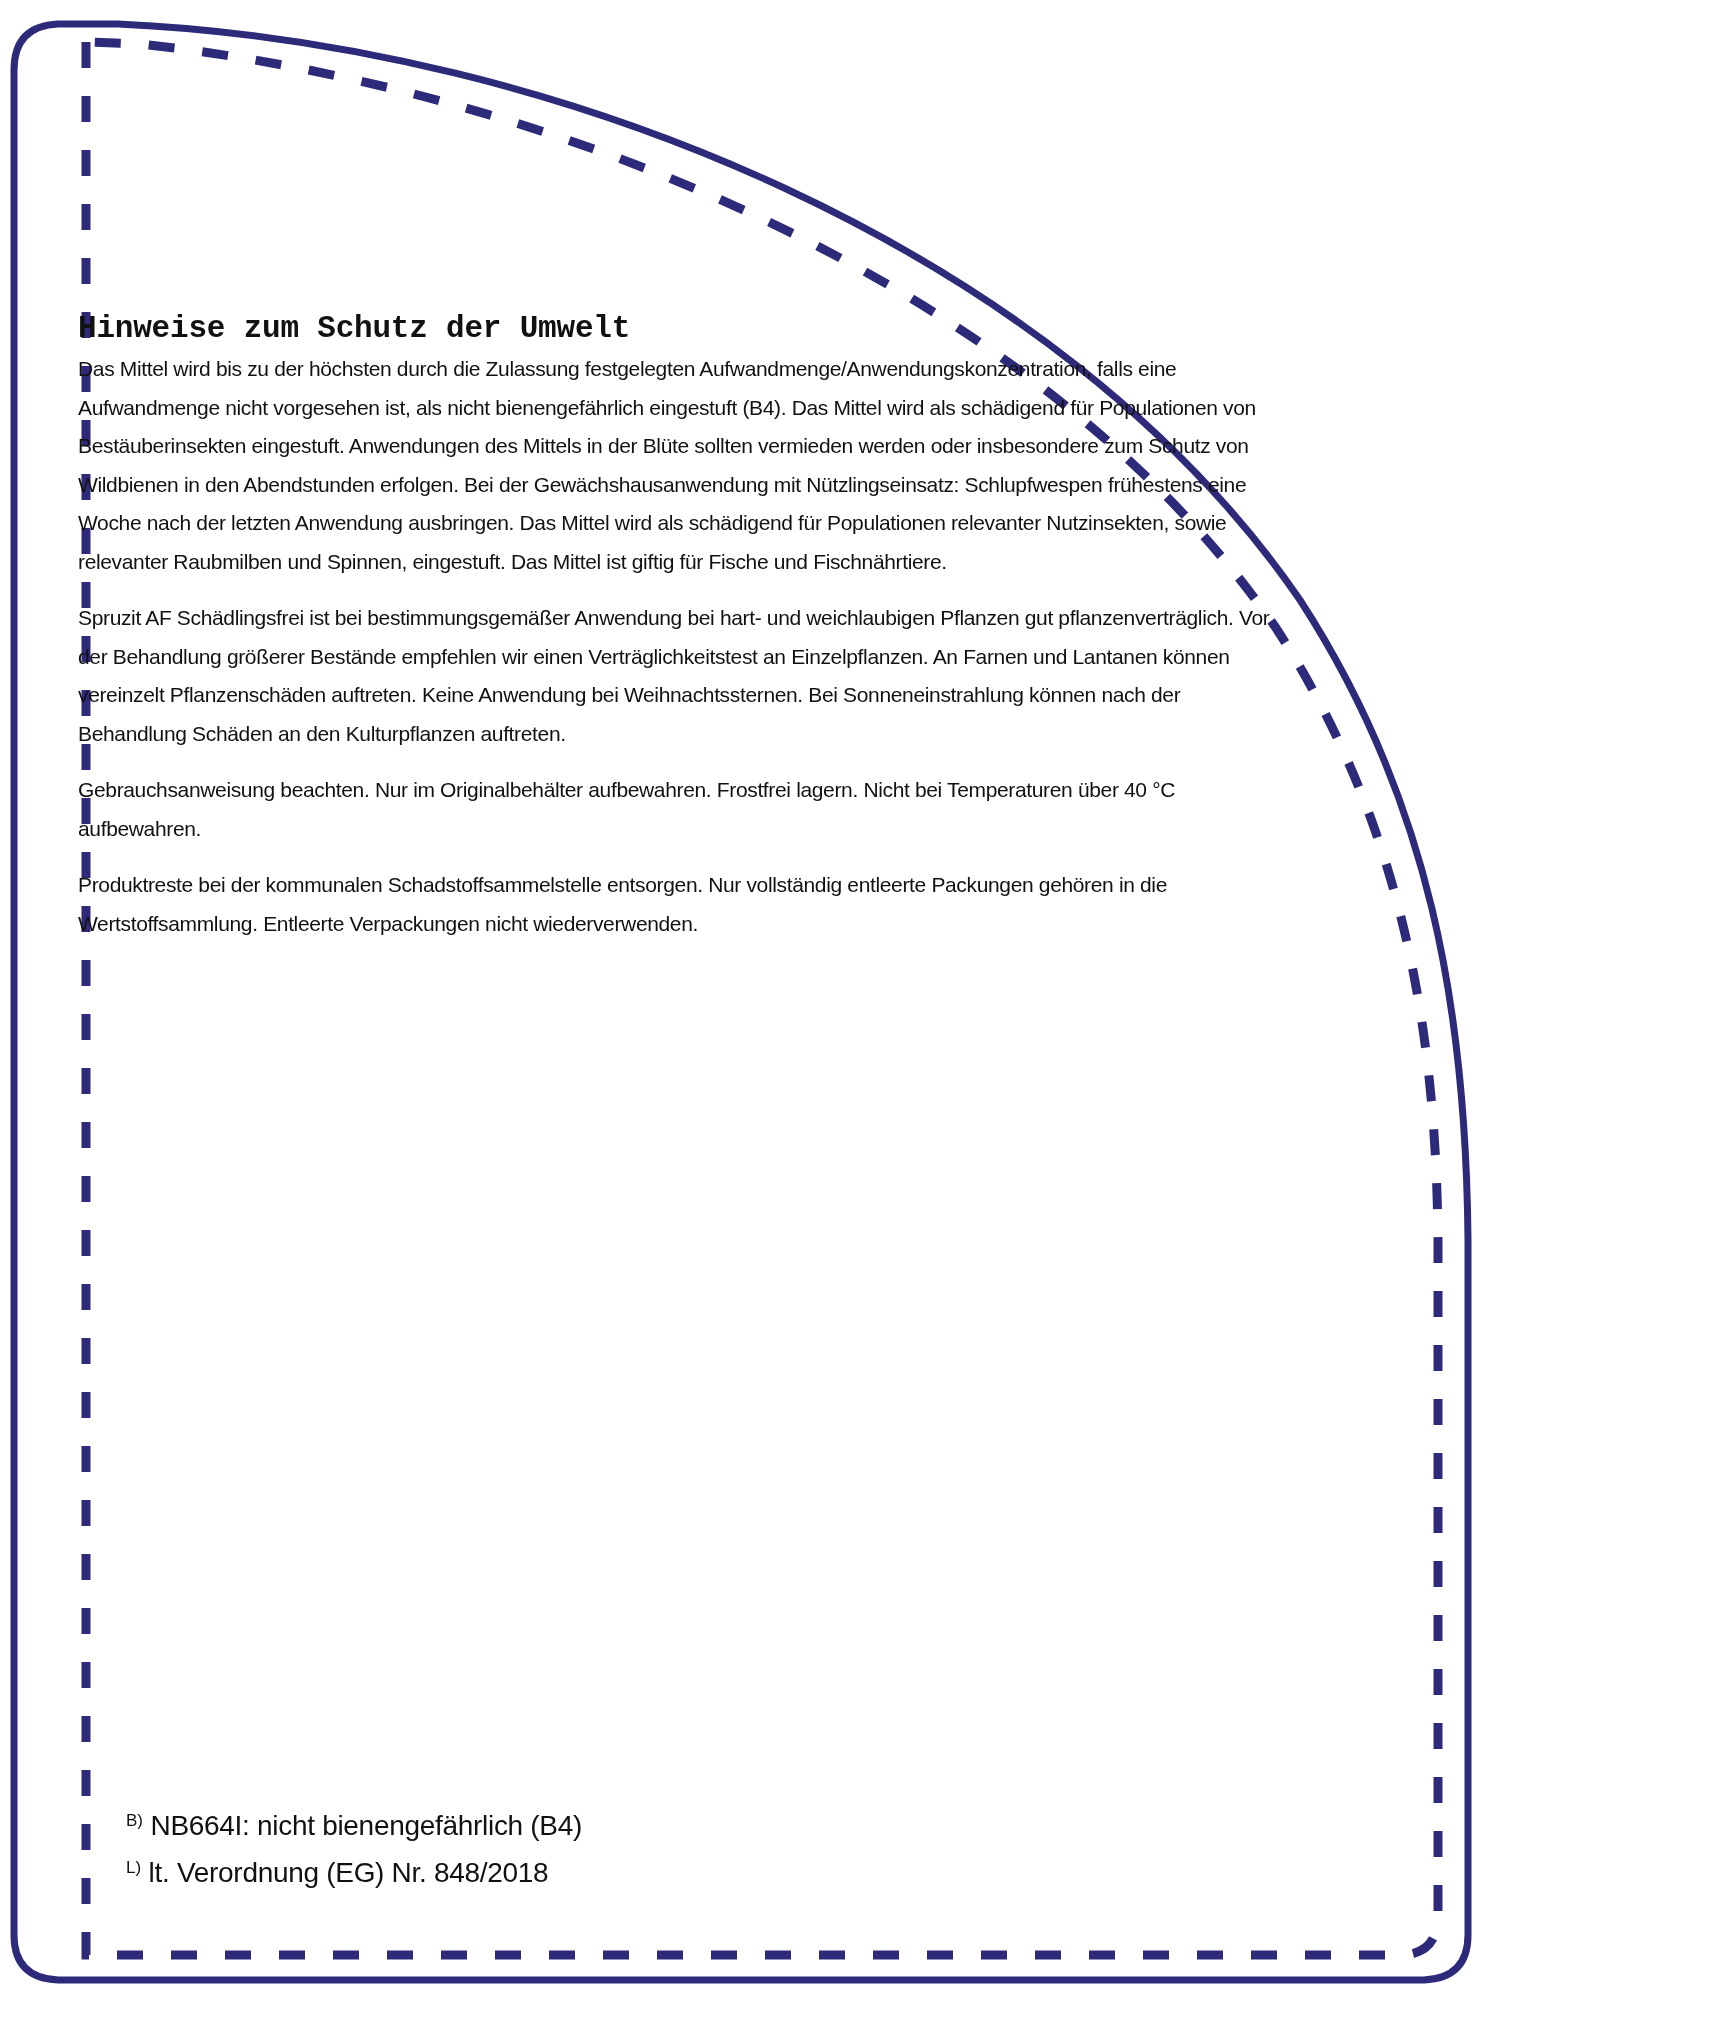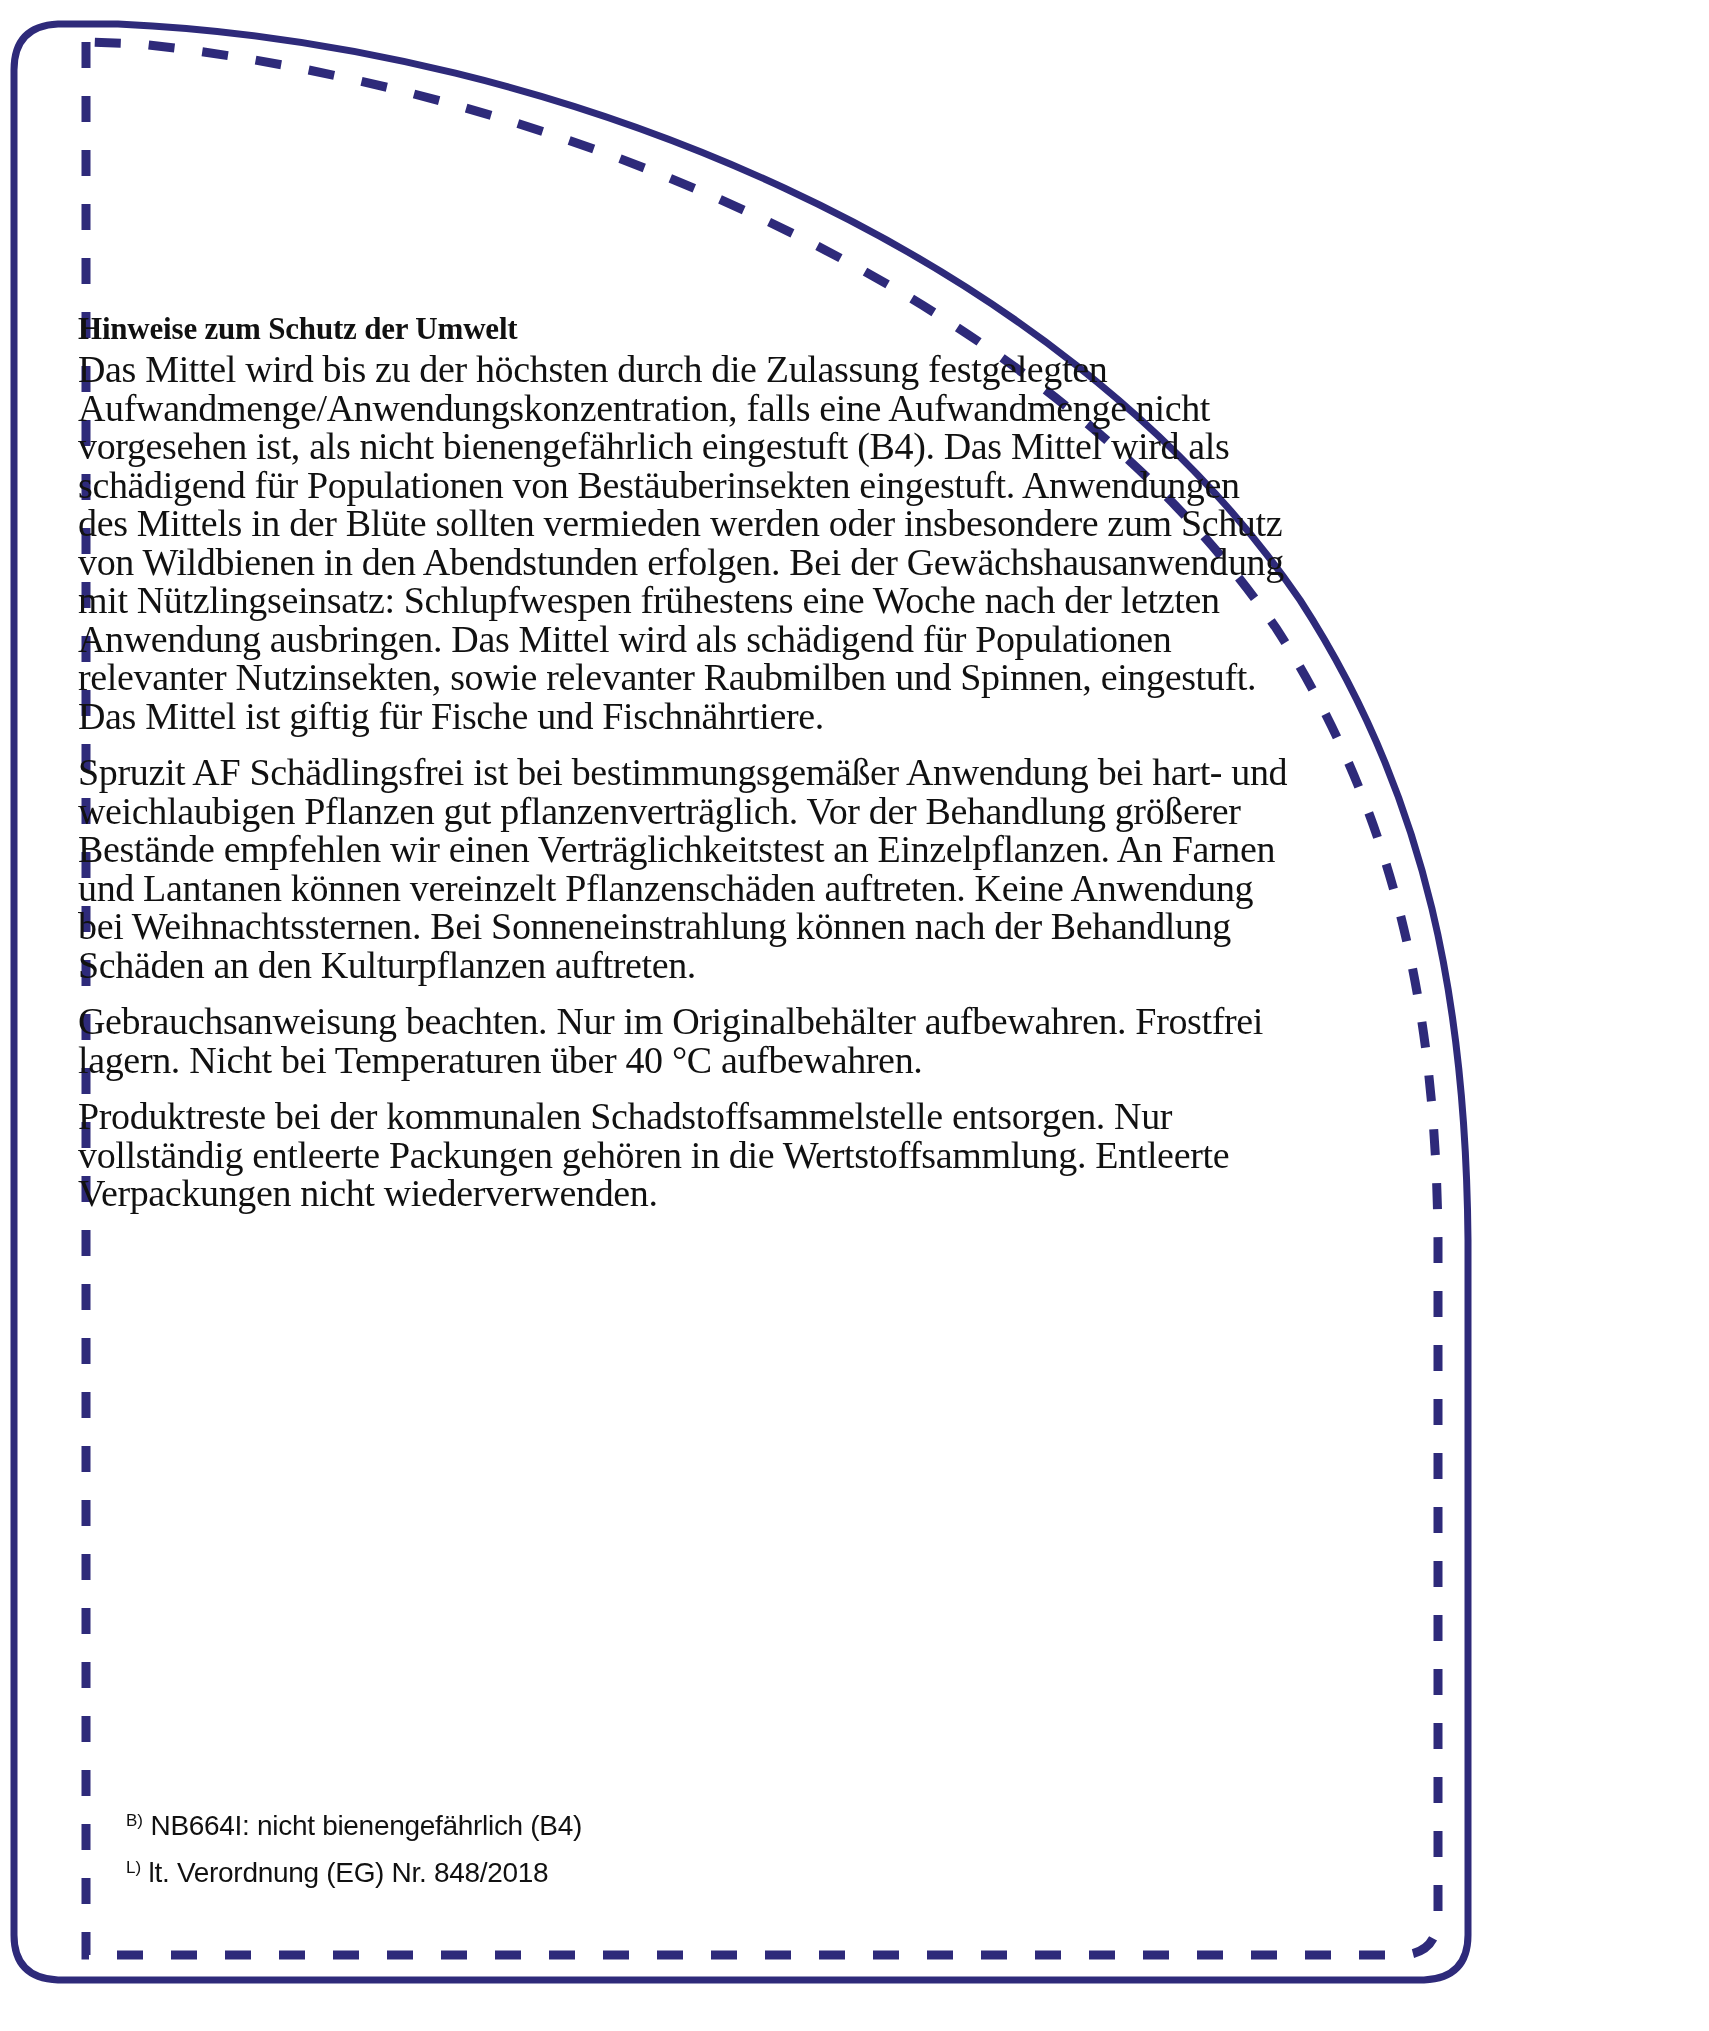--- a/index.html
+++ b/index.html
@@ -28,34 +28,34 @@
   #content {
     position: absolute;
     left: 78px;
     top: 310px;
     width: 1215px;
   }
 
   .section { margin: 0 0 18px 0; }
 
   .sec-heading {
-    font-family: Liberation Serif, serif;
+    font-family: Liberation Mono, monospace;
     font-weight: bold;
     font-size: 31px;
     line-height: 38px;
     color: #111111;
     letter-spacing: -0.2px;
     margin: 0 0 2px 0;
     white-space: nowrap;
   }
 
   .sec-body {
-    font-family: Liberation Serif, serif;
+    font-family: Liberation Sans, sans-serif;
     font-weight: normal;
-    font-size: 38px;
+    font-size: 21px;
     line-height: 38.5px;
     color: #111111;
     margin: 0;
     text-align: left;
     letter-spacing: -0.35px;
   }
 
   #footnotes {
     position: absolute;
     left: 78px;

